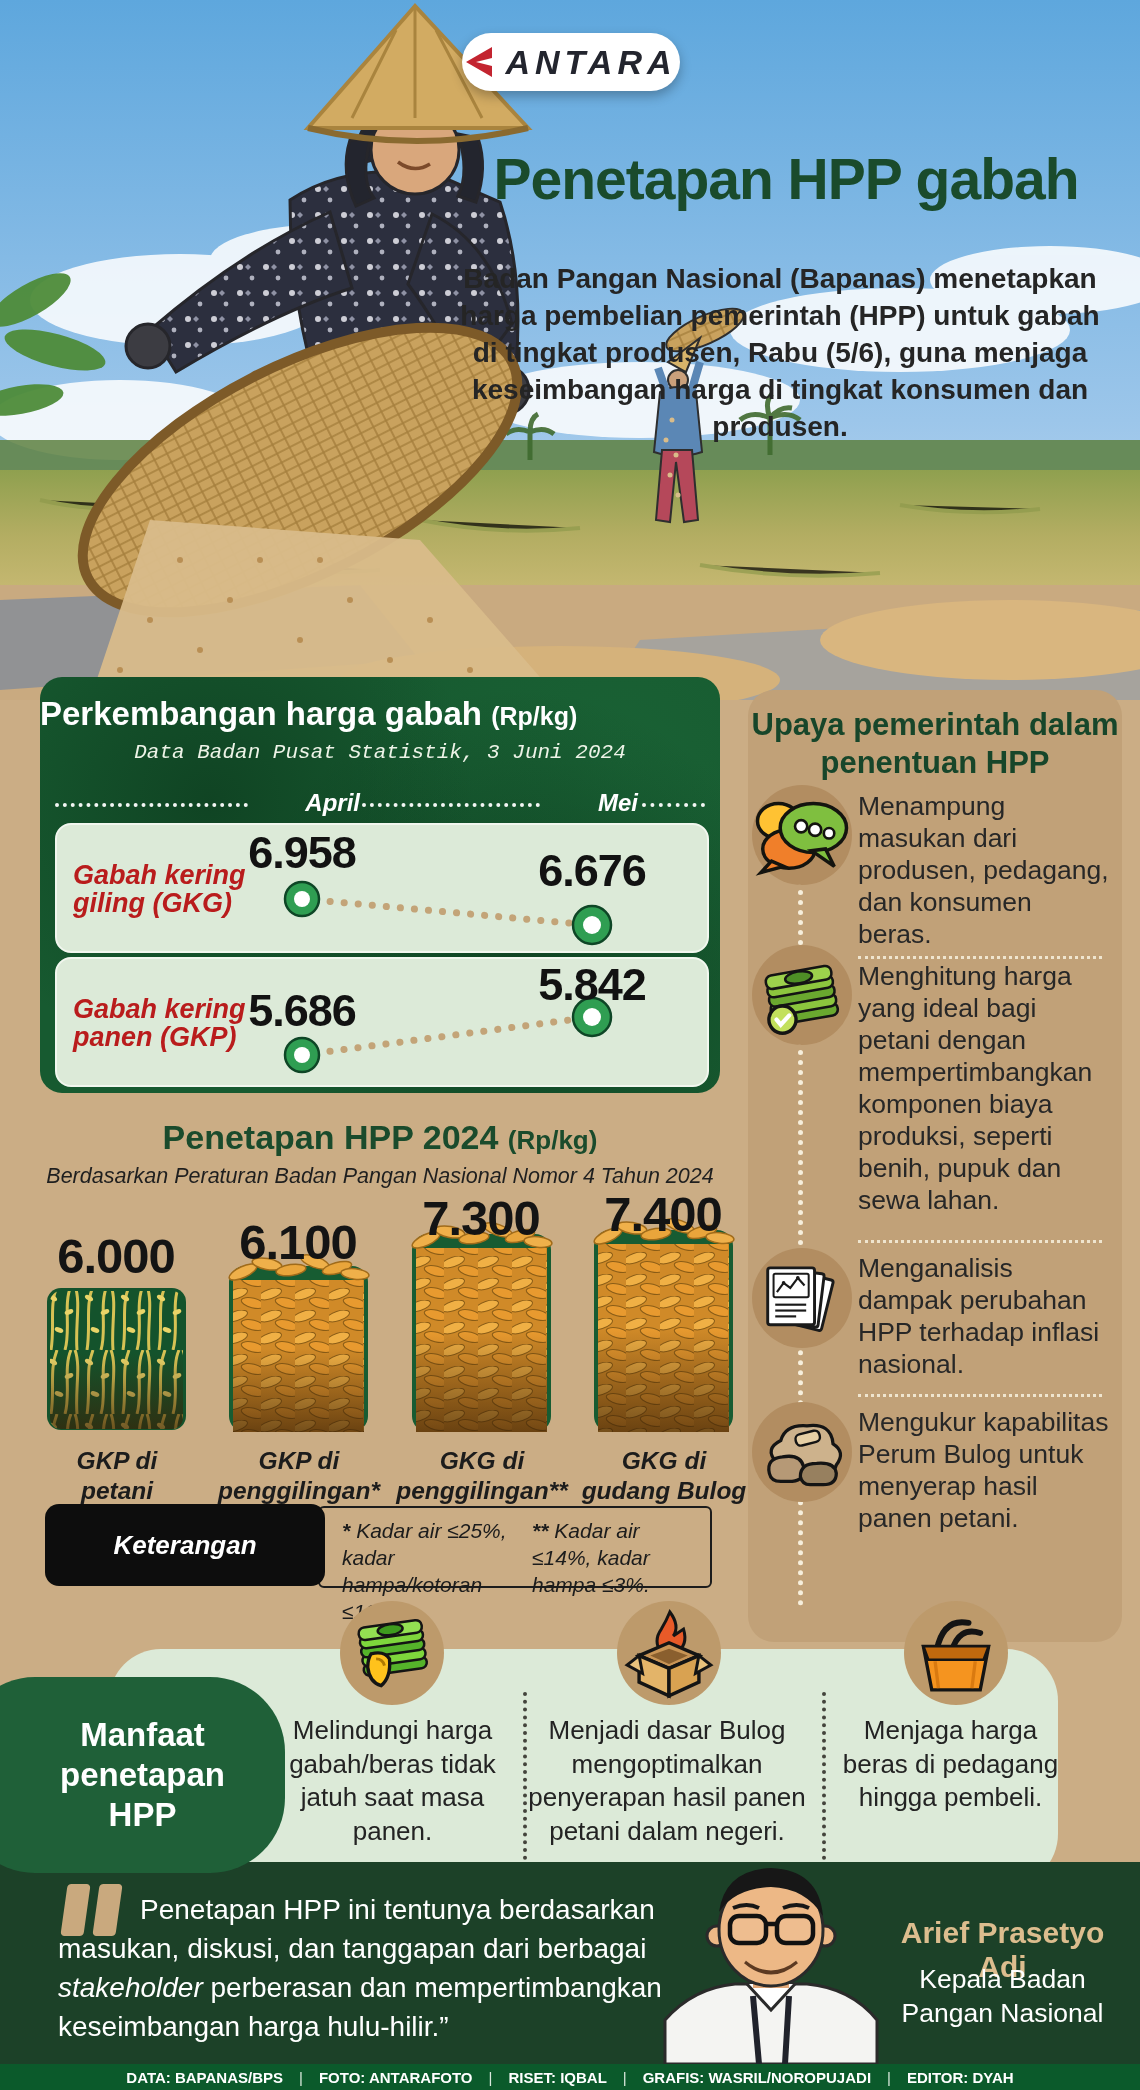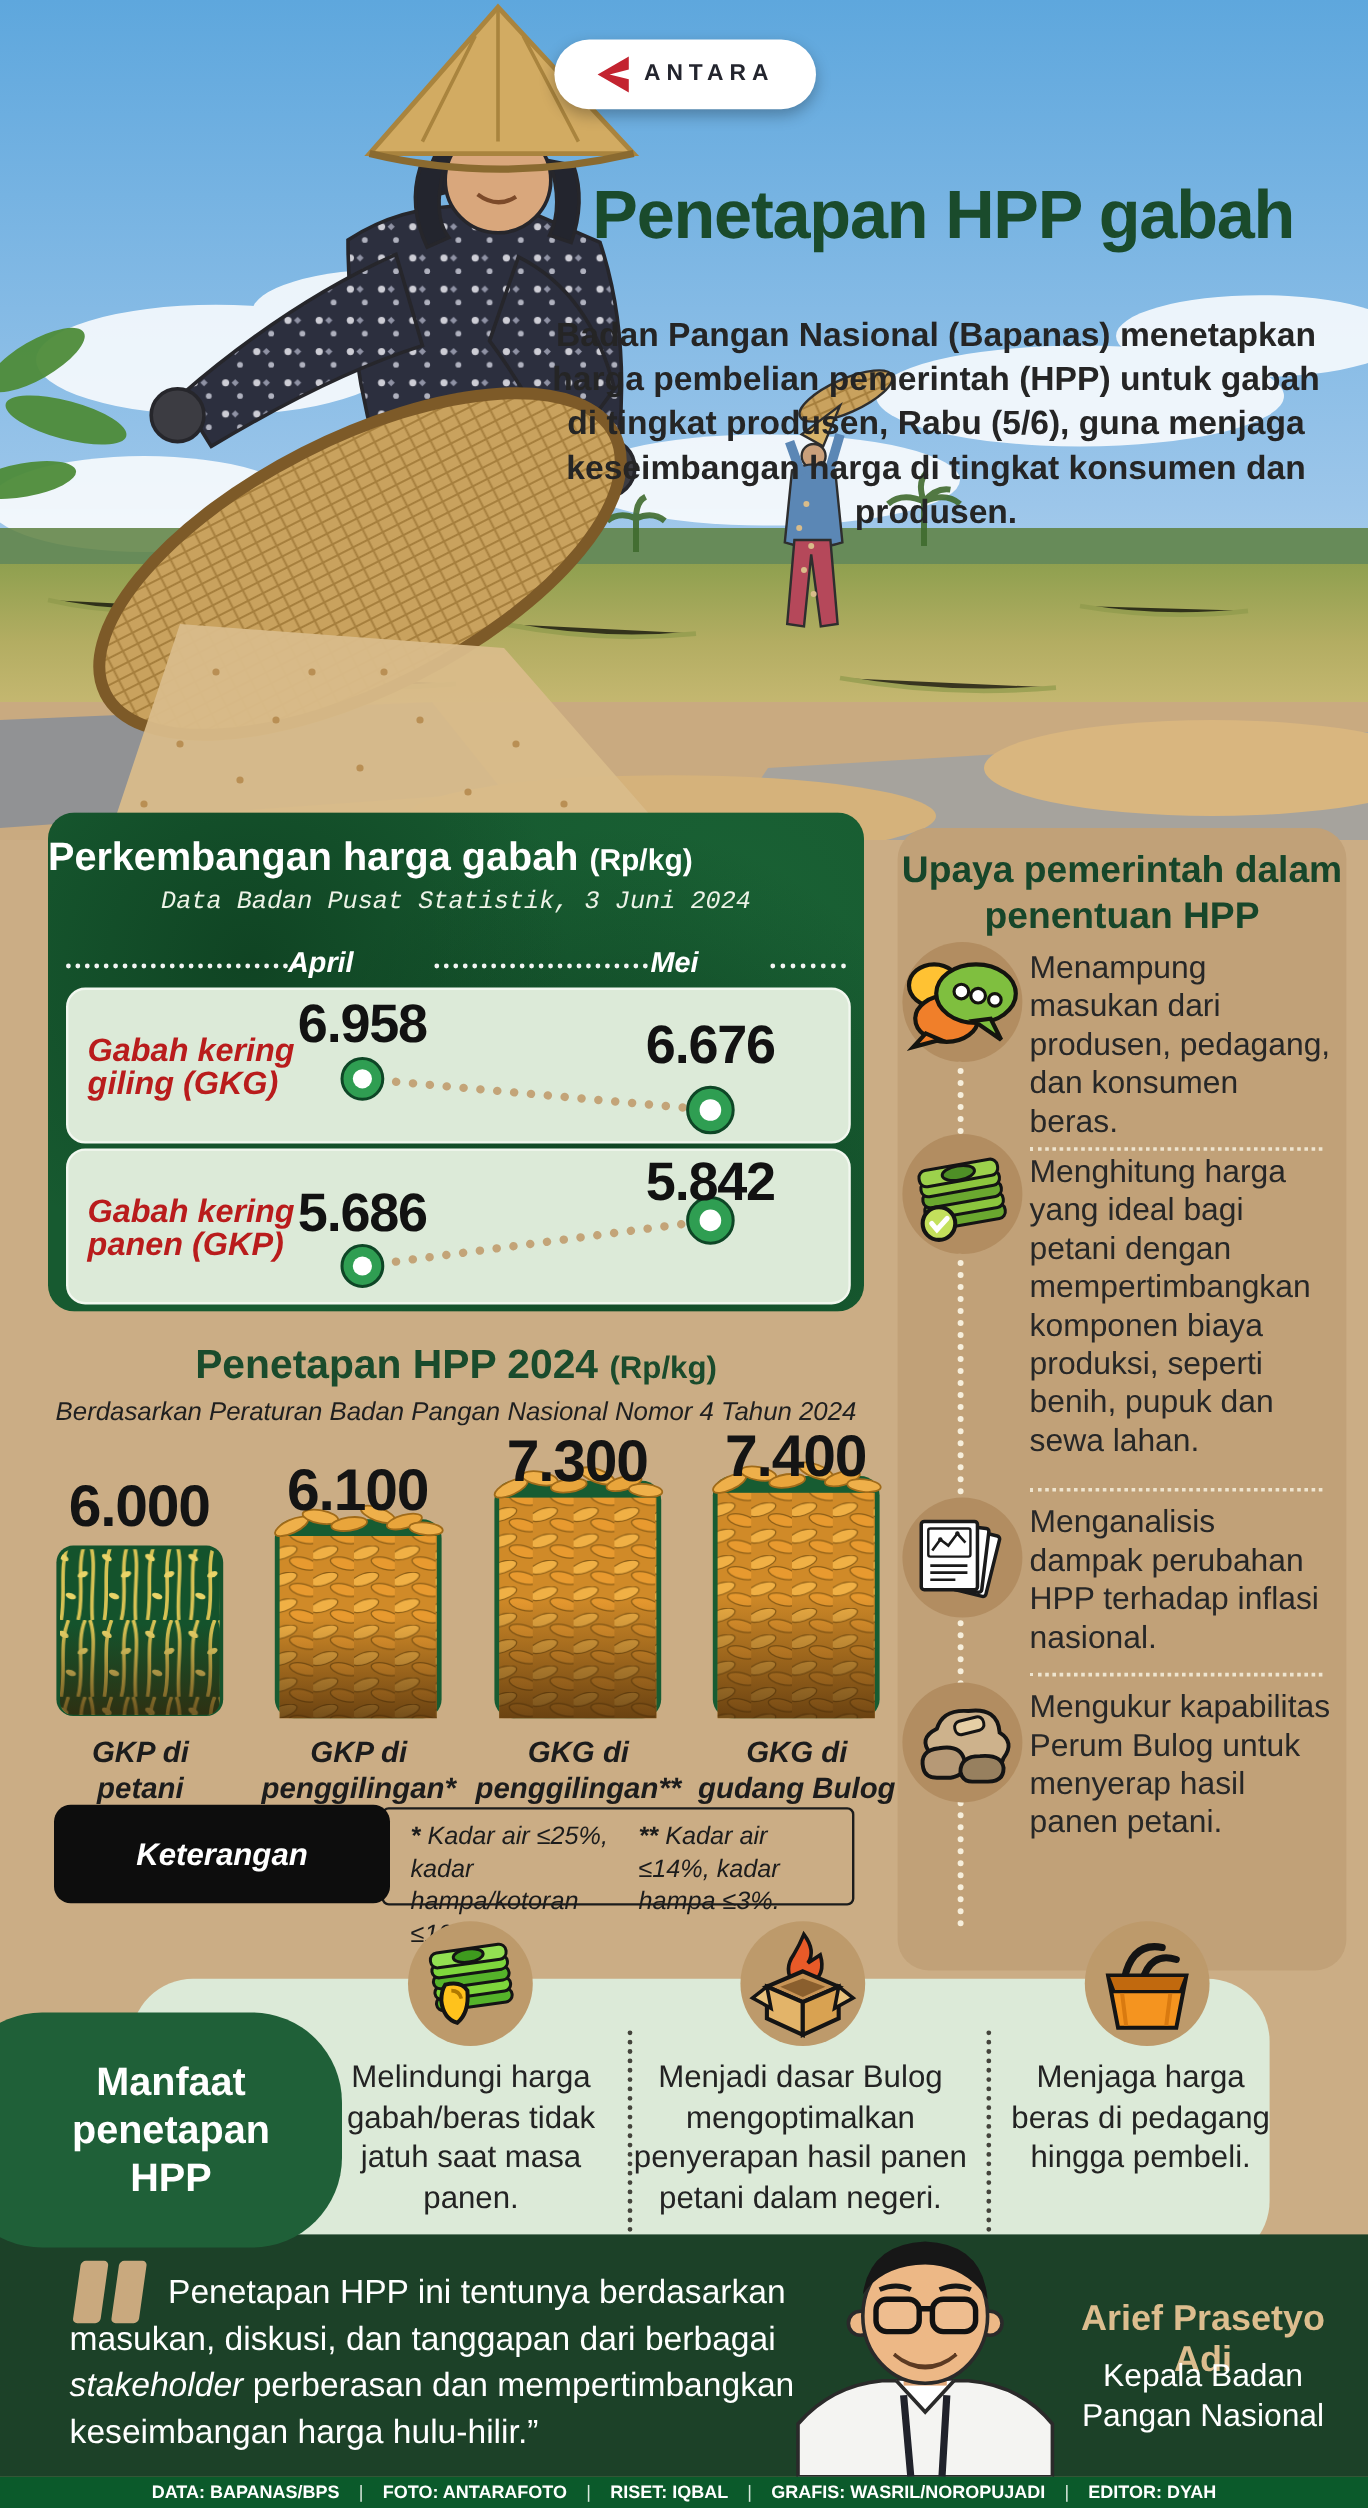--- a/index.html
+++ b/index.html
@@ -1,30 +1,30 @@
 <!DOCTYPE html>
 <html><head>
 <meta charset="utf-8">
 <style>
   html,body{margin:0;padding:0;background:#888;}
   .page{position:relative;width:1140px;height:2090px;overflow:hidden;background:#cbad85;font-family:"Liberation Sans",sans-serif;}
   .abs{position:absolute;}
   
   .logo-pill{left:462px;top:33px;width:218px;height:58px;background:#fff;border-radius:30px;display:flex;align-items:center;justify-content:center;gap:10px;box-shadow:0 5px 12px rgba(0,0,0,.28);z-index:3;}
-  .logo-text{font-size:19px;font-weight:700;letter-spacing:5px;color:#23252e;}
+  .logo-text{font-size:34px;font-weight:700;letter-spacing:5px;color:#23252e;font-style:italic;}
   .main-title{left:436px;top:146px;width:700px;text-align:center;font-size:57px;font-weight:700;color:#1a4b2c;letter-spacing:-1px;z-index:3;}
   .intro{left:455px;top:260px;width:650px;text-align:center;font-size:28px;font-weight:700;color:#252525;line-height:37px;z-index:3;}
   
   .panel-green{left:40px;top:677px;width:680px;height:416px;border-radius:22px;z-index:4;
     background:radial-gradient(circle at 25% 30%,rgba(10,50,25,.55),transparent 45%),radial-gradient(circle at 70% 70%,rgba(8,45,22,.5),transparent 50%),radial-gradient(circle at 85% 20%,rgba(30,110,60,.35),transparent 40%),#175a30;}
   .pc-title{left:0;top:18px;width:680px;color:#fff;font-size:33px;font-weight:700;}
   .pc-title .unit{font-size:25px;}
   .pc-sub{left:0;top:64px;width:680px;text-align:center;color:#edf3e7;font-size:21px;font-style:italic;font-family:Liberation Mono, monospace;}
   .rule{border-top:4px dotted rgba(255,255,255,.95);height:0;}
-  .colhead{color:#fff;font-size:24px;font-weight:700;font-style:italic;text-align:left;}
+  .colhead{color:#fff;font-size:24px;font-weight:700;font-style:italic;text-align:right;}
   .crow{left:15px;width:650px;height:126px;background:#dcead8;border-radius:16px;border:2px solid #f2f7ef;}
   .crow-label{left:16px;top:36px;width:215px;font-size:27px;font-weight:700;font-style:italic;color:#b91c1c;line-height:28px;}
   .val{width:200px;text-align:center;font-size:45px;font-weight:700;color:#121212;letter-spacing:-1px;}
   
   .hpp-title{left:40px;top:1118px;width:680px;text-align:center;font-size:34px;font-weight:700;color:#1a4b2c;z-index:2;}
   .hpp-title .unit{font-size:26px;}
   .hpp-sub{left:40px;top:1164px;width:680px;text-align:center;font-size:21.5px;font-style:italic;color:#1f1f1f;z-index:2;}
   .barv{width:180px;text-align:center;font-size:49px;font-weight:700;color:#141414;letter-spacing:-1px;z-index:3;}
   .barl{width:190px;text-align:center;font-size:24.5px;font-weight:700;font-style:italic;color:#1c1c1c;line-height:30px;z-index:3;}
   .ket-black{left:45px;top:1504px;width:280px;height:82px;background:#0d0d0d;border-radius:14px;z-index:3;display:flex;align-items:center;justify-content:center;color:#fff;font-size:26px;font-weight:700;font-style:italic;}

